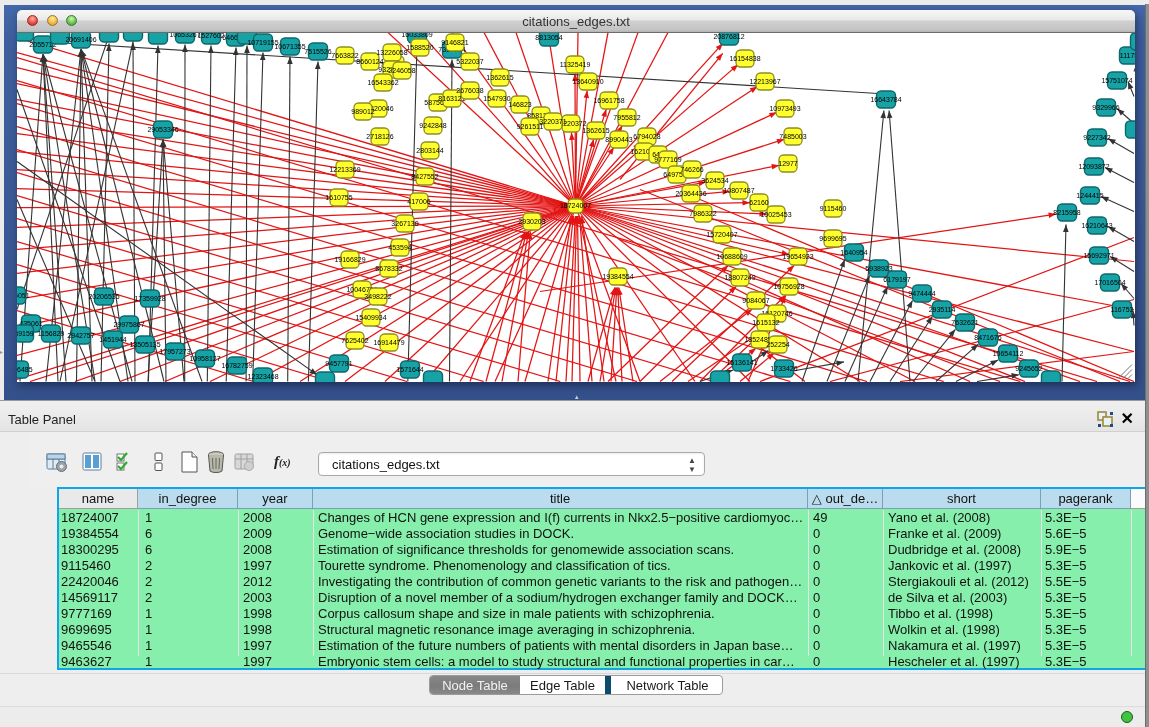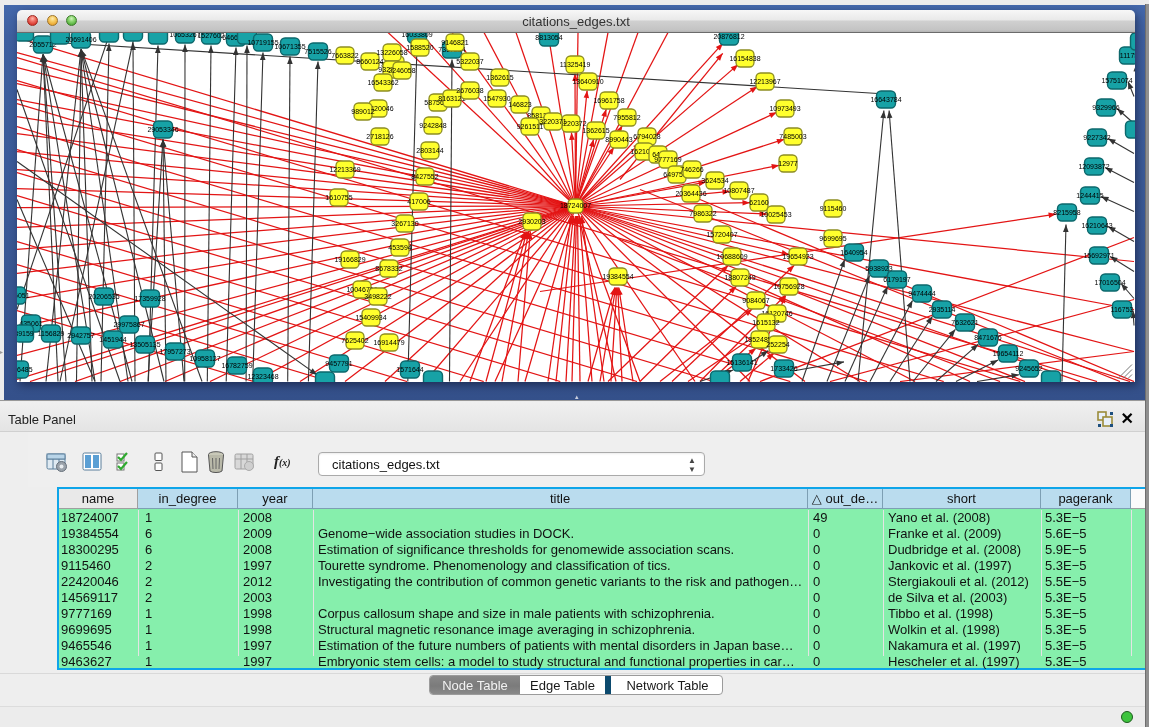--- a/index.html
+++ b/index.html
@@ -711,20 +711,21 @@
           <div class="hc" style="left:254px;width:495px;">title</div>
           <div class="hc" style="left:749px;width:75px;">△ out_de…</div>
           <div class="hc" style="left:824px;width:158px;">short</div>
           <div class="hc" style="left:982px;width:90px;">pagerank</div>
           <div style="position:absolute;left:1072px;top:0;width:26px;height:20px;border-bottom:1px solid #9f9f9f;background:#fbfbfb;"></div>
         </div>
         <div class="row" style="top:21px;width:1096px;">
           <span class="c" style="left:2px;width:76px;">18724007</span>
           <span class="c" style="left:86px;width:92px;">1</span>
           <span class="c" style="left:184px;width:68px;">2008</span>
+          <span class="c" style="left:259px;width:488px;">Changes of HCN gene expression and I(f) currents in Nkx2.5−positive cardiomyoc…</span>
           <span class="c" style="left:754px;width:68px;">49</span>
           <span class="c" style="left:829px;width:151px;">Yano et al. (2008)</span>
           <span class="c" style="left:986px;width:90px;">5.3E−5</span>
         </div>
         <div class="row" style="top:37px;width:1096px;">
           <span class="c" style="left:2px;width:76px;">19384554</span>
           <span class="c" style="left:86px;width:92px;">6</span>
           <span class="c" style="left:184px;width:68px;">2009</span>
           <span class="c" style="left:259px;width:488px;">Genome−wide association studies in DOCK.</span>
           <span class="c" style="left:754px;width:68px;">0</span>
@@ -755,20 +756,21 @@
           <span class="c" style="left:184px;width:68px;">2012</span>
           <span class="c" style="left:259px;width:488px;">Investigating the contribution of common genetic variants to the risk and pathogen…</span>
           <span class="c" style="left:754px;width:68px;">0</span>
           <span class="c" style="left:829px;width:151px;">Stergiakouli et al. (2012)</span>
           <span class="c" style="left:986px;width:90px;">5.5E−5</span>
         </div>
         <div class="row" style="top:101px;width:1096px;">
           <span class="c" style="left:2px;width:76px;">14569117</span>
           <span class="c" style="left:86px;width:92px;">2</span>
           <span class="c" style="left:184px;width:68px;">2003</span>
+          <span class="c" style="left:259px;width:488px;">Disruption of a novel member of a sodium/hydrogen exchanger family and DOCK…</span>
           <span class="c" style="left:754px;width:68px;">0</span>
           <span class="c" style="left:829px;width:151px;">de Silva et al. (2003)</span>
           <span class="c" style="left:986px;width:90px;">5.3E−5</span>
         </div>
         <div class="row" style="top:117px;width:1096px;">
           <span class="c" style="left:2px;width:76px;">9777169</span>
           <span class="c" style="left:86px;width:92px;">1</span>
           <span class="c" style="left:184px;width:68px;">1998</span>
           <span class="c" style="left:259px;width:488px;">Corpus callosum shape and size in male patients with schizophrenia.</span>
           <span class="c" style="left:754px;width:68px;">0</span>

